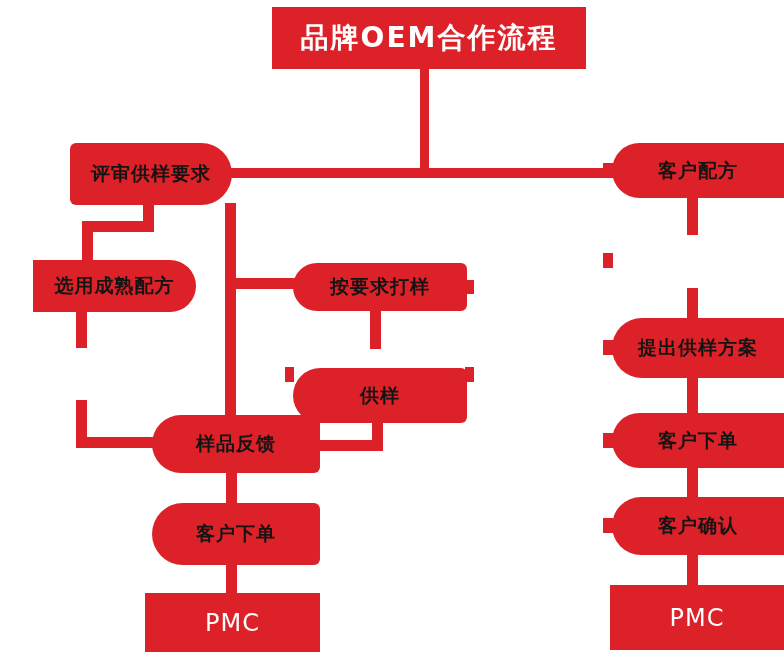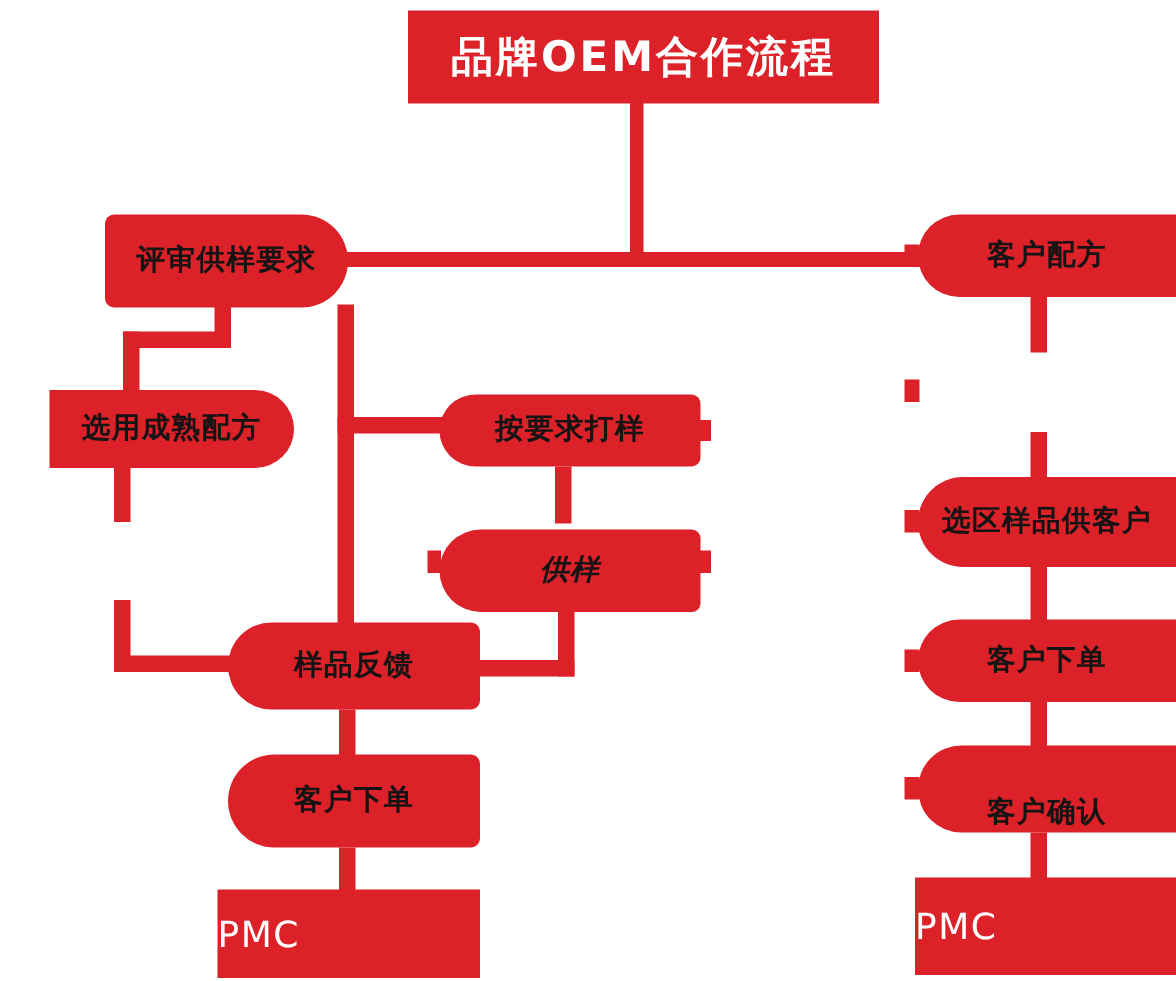--- a/index.html
+++ b/index.html
@@ -30,21 +30,21 @@
     position:absolute;
     background:var(--red);
     color:var(--text_light);
     display:flex;align-items:center;justify-content:center;
     font-weight:700;font-size:28px;letter-spacing:2px;
   }
   .pmc-box{
     position:absolute;
     background:var(--red);
     color:var(--text_light);
-    display:flex;align-items:center;justify-content:flex-start;
+    display:flex;align-items:center;justify-content:center;
     font-weight:500;font-size:24px;letter-spacing:1px;
   }
   .line,.nub{
     position:absolute;
     background:var(--red);
   }
 </style>
 </head>
 <body>
 
@@ -90,21 +90,21 @@
 
   <div class="node" style="left:0px;top:260px;width:163px;height:52px;border-radius:0 26px 26px 0;margin-left:33px;">
     <span>选用成熟配方</span>
   </div>
 
 
   <div class="node" style="left:293px;top:263px;width:174px;height:48px;border-radius:24px 6px 6px 24px;align-items:center;">
     <span>按要求打样</span>
   </div>
 
-  <div class="node" style="left:293px;top:353px;width:174px;height:55px;border-radius:28px 6px 6px 28px;font-style:italic;">
+  <div class="node" style="left:293px;top:368px;width:174px;height:55px;border-radius:28px 6px 6px 28px;">
     <span>供样</span>
   </div>
 
   <div class="node" style="left:152px;top:503px;width:168px;height:62px;border-radius:31px 6px 6px 31px;">
     <span>客户下单</span>
   </div>
 
   <div class="node" style="left:152px;top:415px;width:168px;height:58px;border-radius:29px 6px 6px 29px;">
     <span>样品反馈</span>
   </div>
@@ -112,28 +112,28 @@
   <div class="pmc-box" style="left:145px;top:593px;width:175px;height:59px;">
     <span>PMC</span>
   </div>
 
   <div class="node" style="left:612px;top:143px;width:172px;height:55px;border-radius:28px 0 0 28px;text-align:right;">
     <span>客户配方</span>
   </div>
 
 
   <div class="node" style="left:612px;top:318px;width:172px;height:60px;border-radius:30px 0 0 30px;">
-    <span>选区样品供客户</span>
+    <span>提出供样方案</span>
   </div>
 
   <div class="node" style="left:612px;top:413px;width:172px;height:55px;border-radius:28px 0 0 28px;">
     <span>客户下单</span>
   </div>
 
-  <div class="node" style="left:612px;top:497px;width:172px;height:58px;border-radius:29px 0 0 29px;justify-content:flex-end;">
+  <div class="node" style="left:612px;top:497px;width:172px;height:58px;border-radius:29px 0 0 29px;">
     <span>客户确认</span>
   </div>
 
   <div class="pmc-box" style="left:610px;top:585px;width:174px;height:65px;">
     <span>PMC</span>
   </div>
 
 </div>
 
 </body></html>

